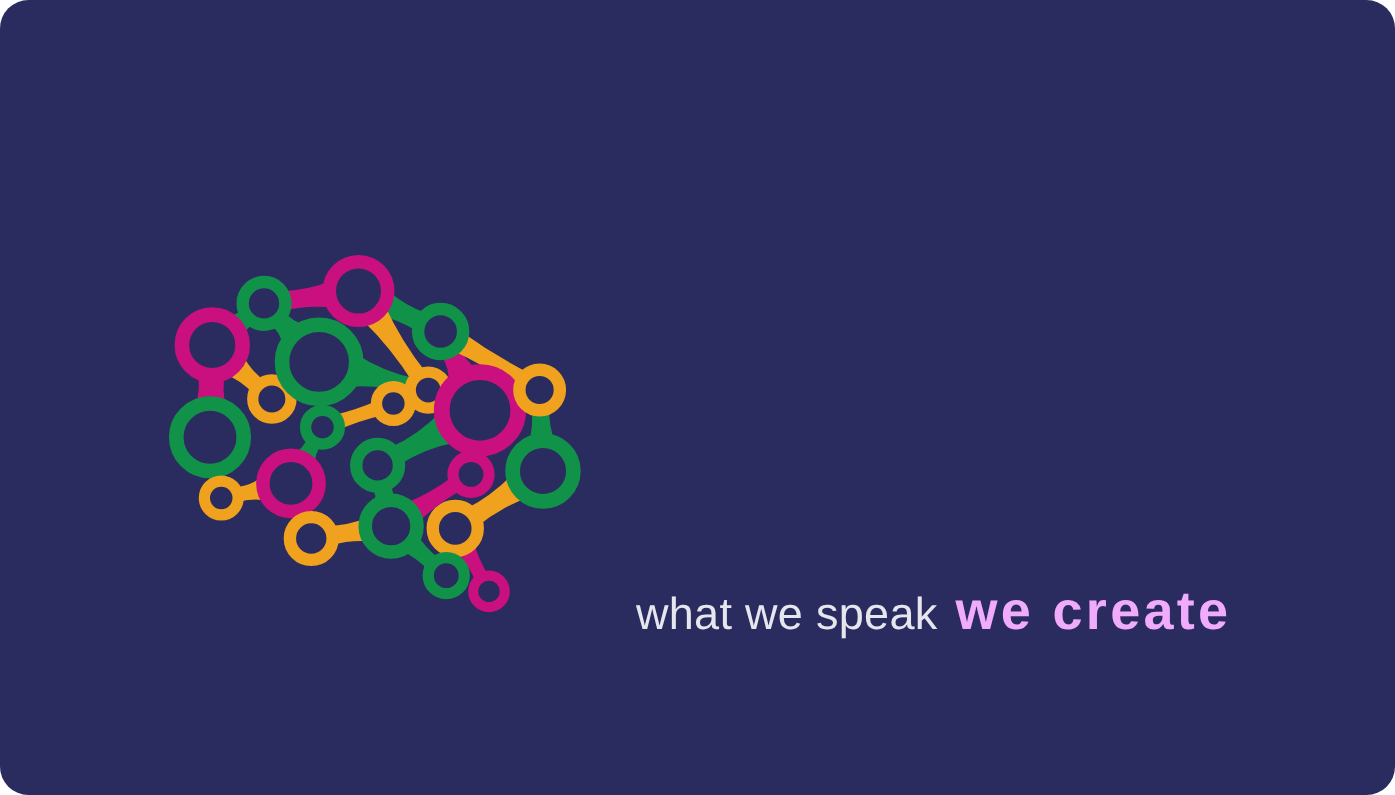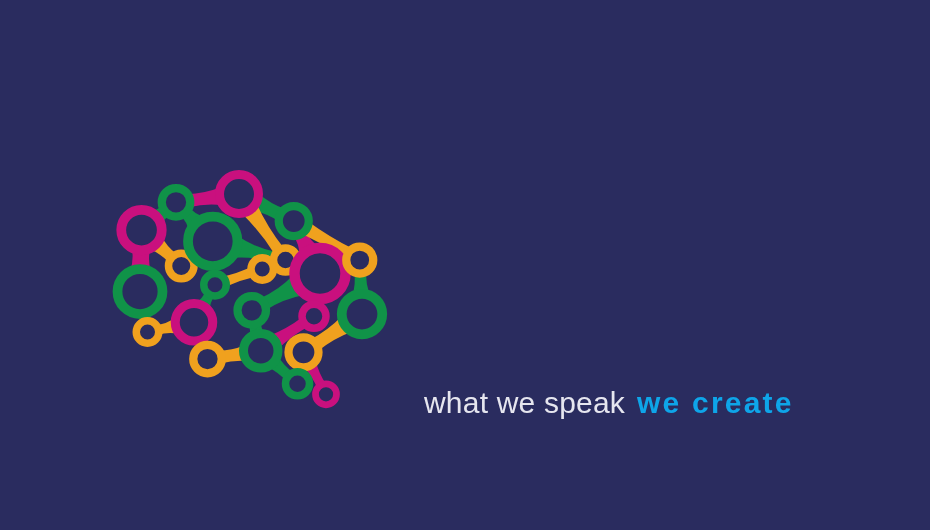--- a/index.html
+++ b/index.html
@@ -10,20 +10,21 @@
     width: 930px;
     height: 530px;
     overflow: hidden;
     font-family: "Liberation Sans", sans-serif;
   }
   #canvas {
     position: relative;
     width: 930px;
     height: 530px;
     background: #2a2c5f;
+    border-radius: 19px;
   }
   #logo {
     position: absolute;
     left: 55px;
     top: 95px;
     width: 380px;
     height: 330px;
   }
   #tagline {
     position: absolute;
@@ -34,24 +35,24 @@
     align-items: baseline;
     white-space: nowrap;
   }
   .tag-light {
     font-size: 30px;
     font-weight: 300;
     letter-spacing: 0.2px;
     color: #e6e6ef;
   }
   .tag-bold {
-    font-size: 30px;
+    font-size: 36px;
     font-weight: 700;
     letter-spacing: 2.2px;
-    color: #0ea5e9;
+    color: #f0abfc;
     margin-left: 12px;
   }
 </style>
 </head>
 <body>
 
 <div id="canvas">
 
   <div id="logo">
     <svg id="logo-svg" width="380" height="330" viewBox="0 0 480 440" xmlns="http://www.w3.org/2000/svg">

